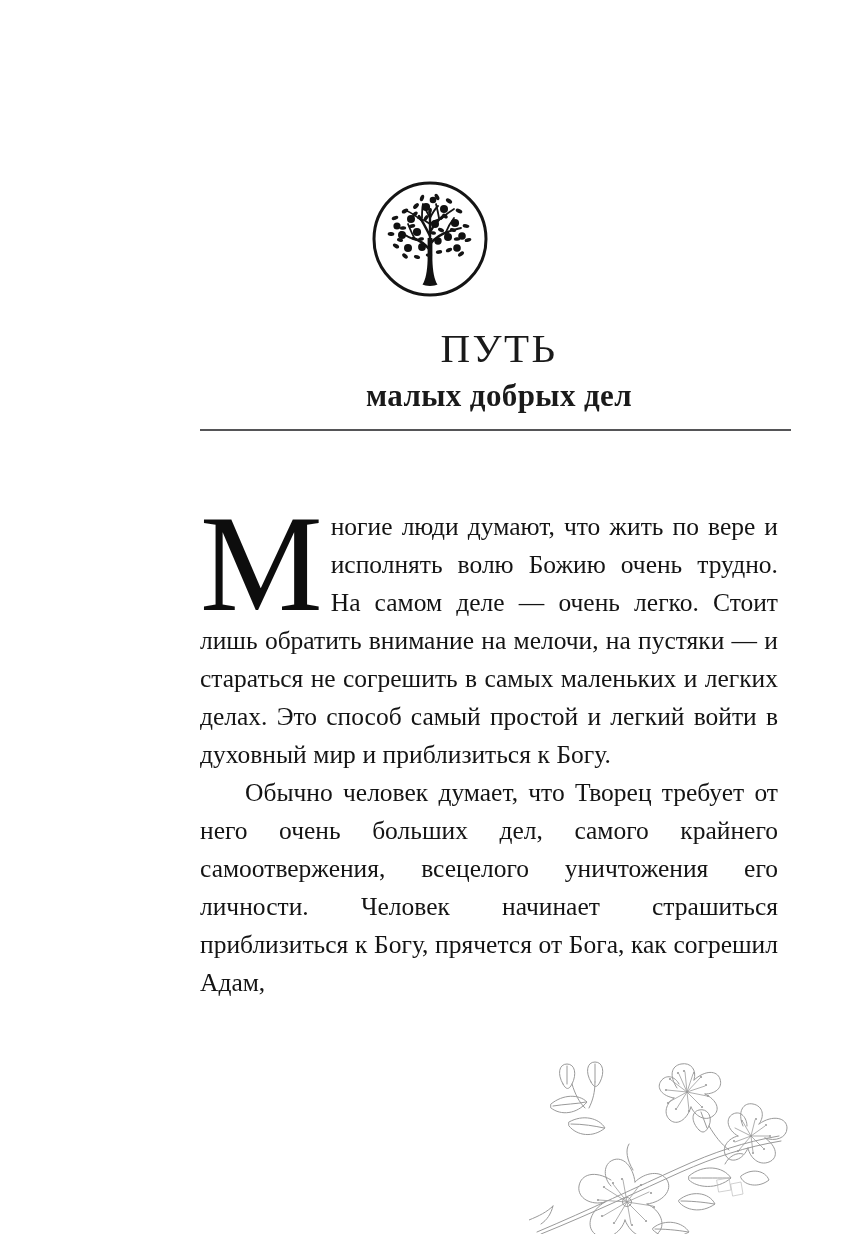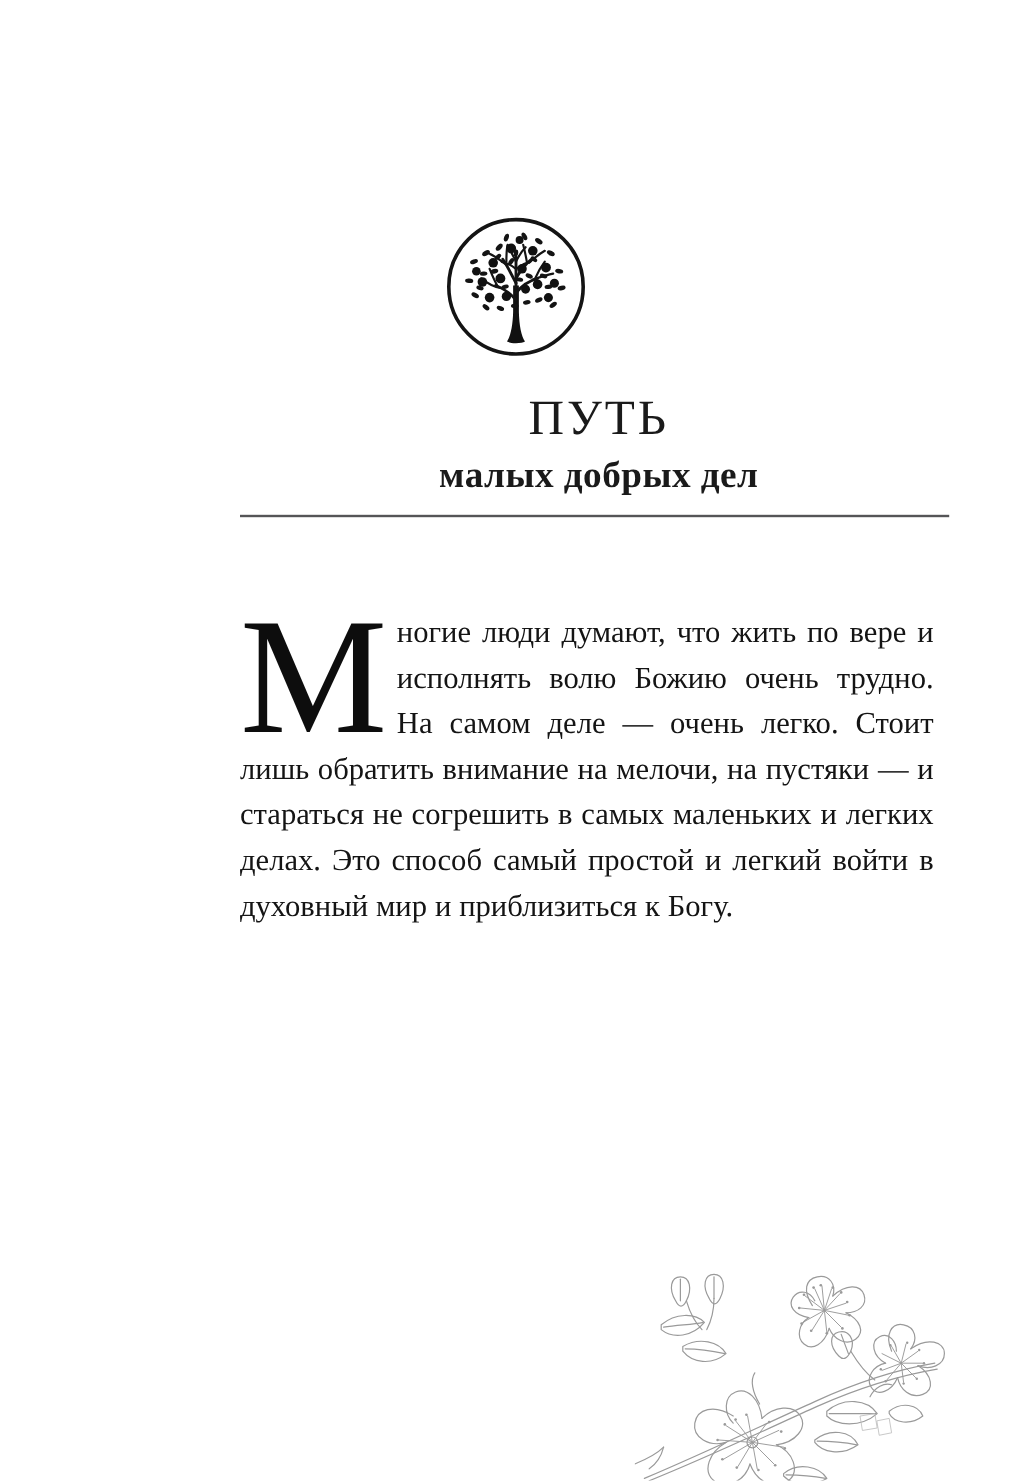--- a/index.html
+++ b/index.html
@@ -207,20 +207,21 @@
   </div>
 
   <div class="head">
     <h1 class="title">ПУТЬ</h1>
     <div class="subtitle">малых добрых дел</div>
   </div>
   <div class="rule"></div>
 
   <div class="body-col">
     <p class="para lead"><span class="dropcap">М</span><span>ногие люди думают, что жить по вере и исполнять волю Божию очень трудно. На самом деле — очень легко. Стоит лишь обратить внимание на мелочи, на пустяки — и стараться не согрешить в самых маленьких и легких делах. Это способ самый простой и легкий войти в духовный мир и приблизиться к Богу.</span></p>
+    <p class="para">Обычно человек думает, что Творец требует от него очень больших дел, самого крайнего самоотвержения, всецелого уничтожения его личности. Человек начинает страшиться приблизиться к Богу, прячется от Бога, как согрешил Адам,</p>
   </div>
 
   <div class="floral">
     <svg viewBox="0 0 268 178" aria-hidden="true">
       <g fill="none" stroke="#9a9a9a" stroke-width="1" stroke-linecap="round" stroke-linejoin="round">
 
         <path d="M8 172 C 60 150 110 126 150 108 C 185 92 215 82 250 76"></path>
         <path d="M12 174 C 64 153 112 130 152 112 C 186 97 216 87 252 81"></path>
 
         <path d="M148 28 C 140 16 142 6 152 4 C 162 2 168 10 165 20"></path>

